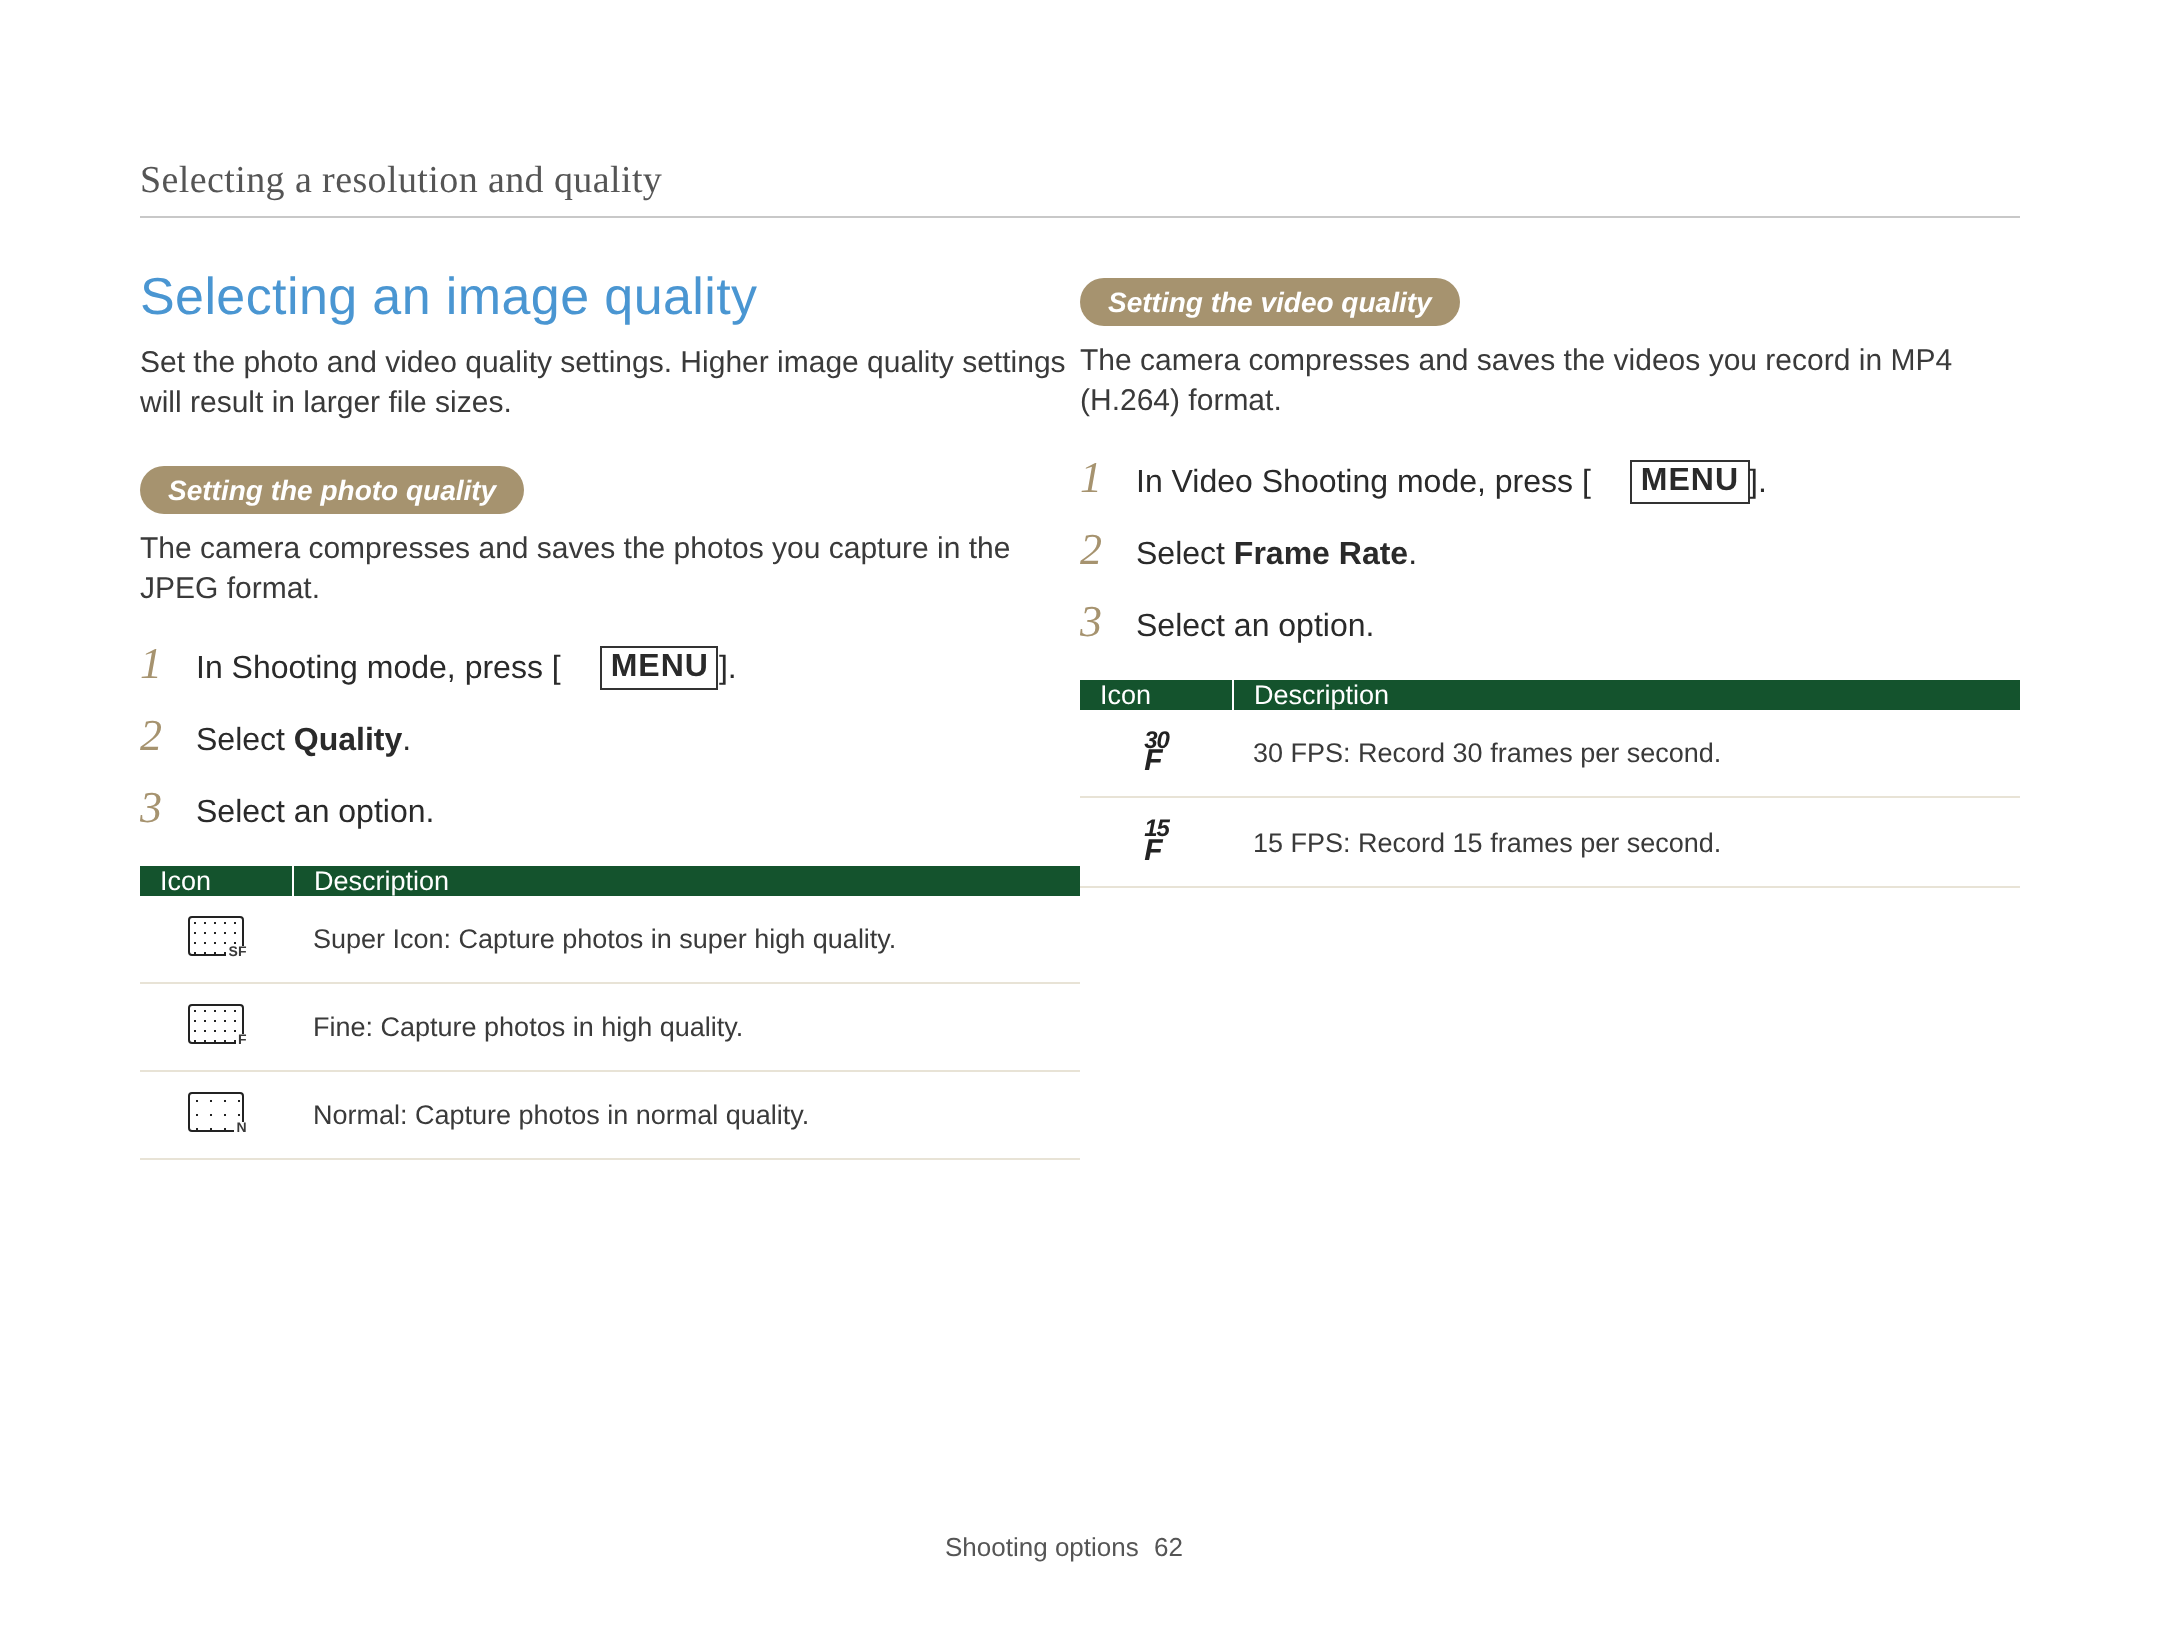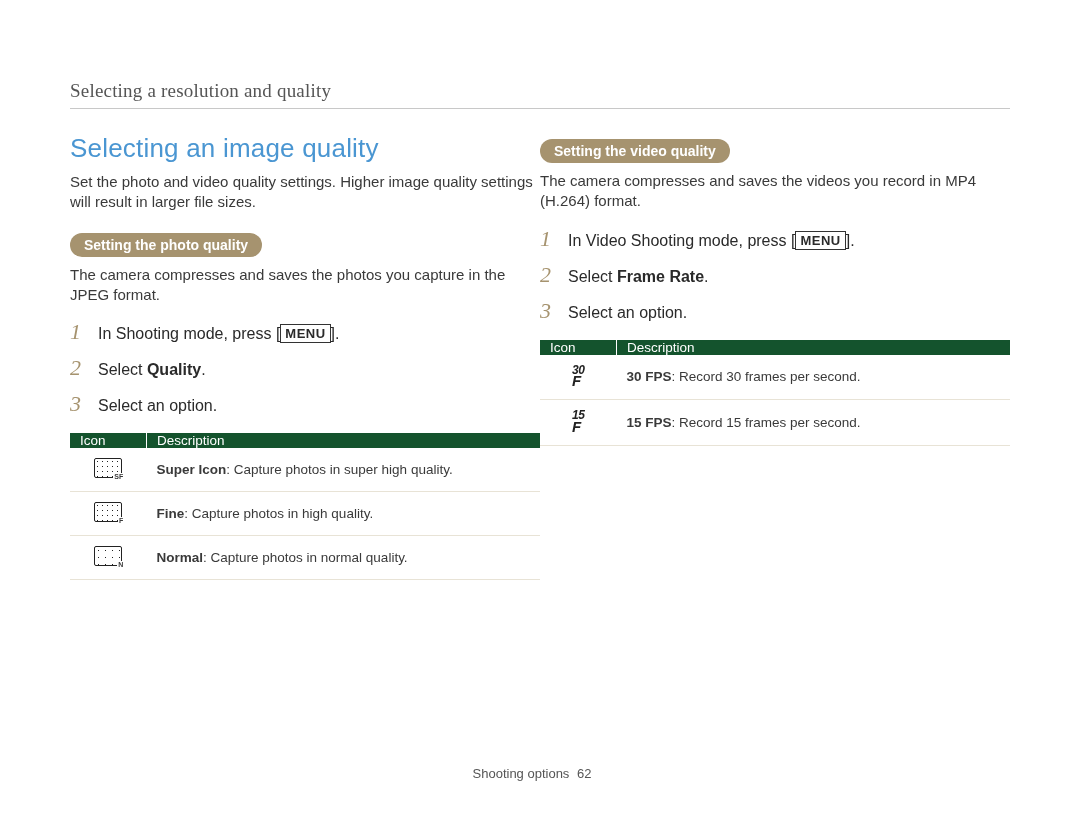--- a/index.html
+++ b/index.html
@@ -52,20 +52,21 @@
   }
   .pill {
     display: inline-block;
     background: #a6936f;
     color: #fff;
     font-size: 14px;
     font-weight: bold;
     padding: 4px 14px;
     border-radius: 12px;
     margin: 6px 0 8px 0;
+    font-style: italic;
   }
   .steps {
     margin: 14px 0 16px 0;
   }
   .step {
     display: flex;
     align-items: baseline;
     gap: 12px;
     margin: 10px 0;
   }
@@ -79,24 +80,25 @@
   }
   .step-text {
     font-size: 16px;
     color: #2a2a2a;
   }
   .step-text .bold { font-weight: bold; }
   .menu-icon {
     display: inline-block;
     border: 1px solid #333;
     font-weight: bold;
-    font-size: 13px;
+    font-size: 16px;
     padding: 1px 4px;
     letter-spacing: 0.5px;
     vertical-align: 1px;
+    margin-left: 20px;
   }
   table.opt {
     border-collapse: collapse;
     width: 100%;
     font-size: 13.5px;
   }
   table.opt thead th {
     background: #14532d;
     color: #fff;
     text-align: left;
@@ -108,21 +110,21 @@
     border-right: 1px solid #fff;
   }
   table.opt tbody td {
     padding: 10px 10px;
     vertical-align: middle;
     border-bottom: 1px solid #e8e3d6;
   }
   table.opt tbody td.icon-cell {
     text-align: center;
   }
-  .desc-bold { font-weight: bold; }
+  .desc-bold { font-weight: normal; }
 
   
   .q-icon {
     display: inline-block;
     width: 26px;
     height: 18px;
     border: 1.5px solid #222;
     border-radius: 2px;
     position: relative;
     background-image: radial-gradient(#222 17%, transparent 20%);

